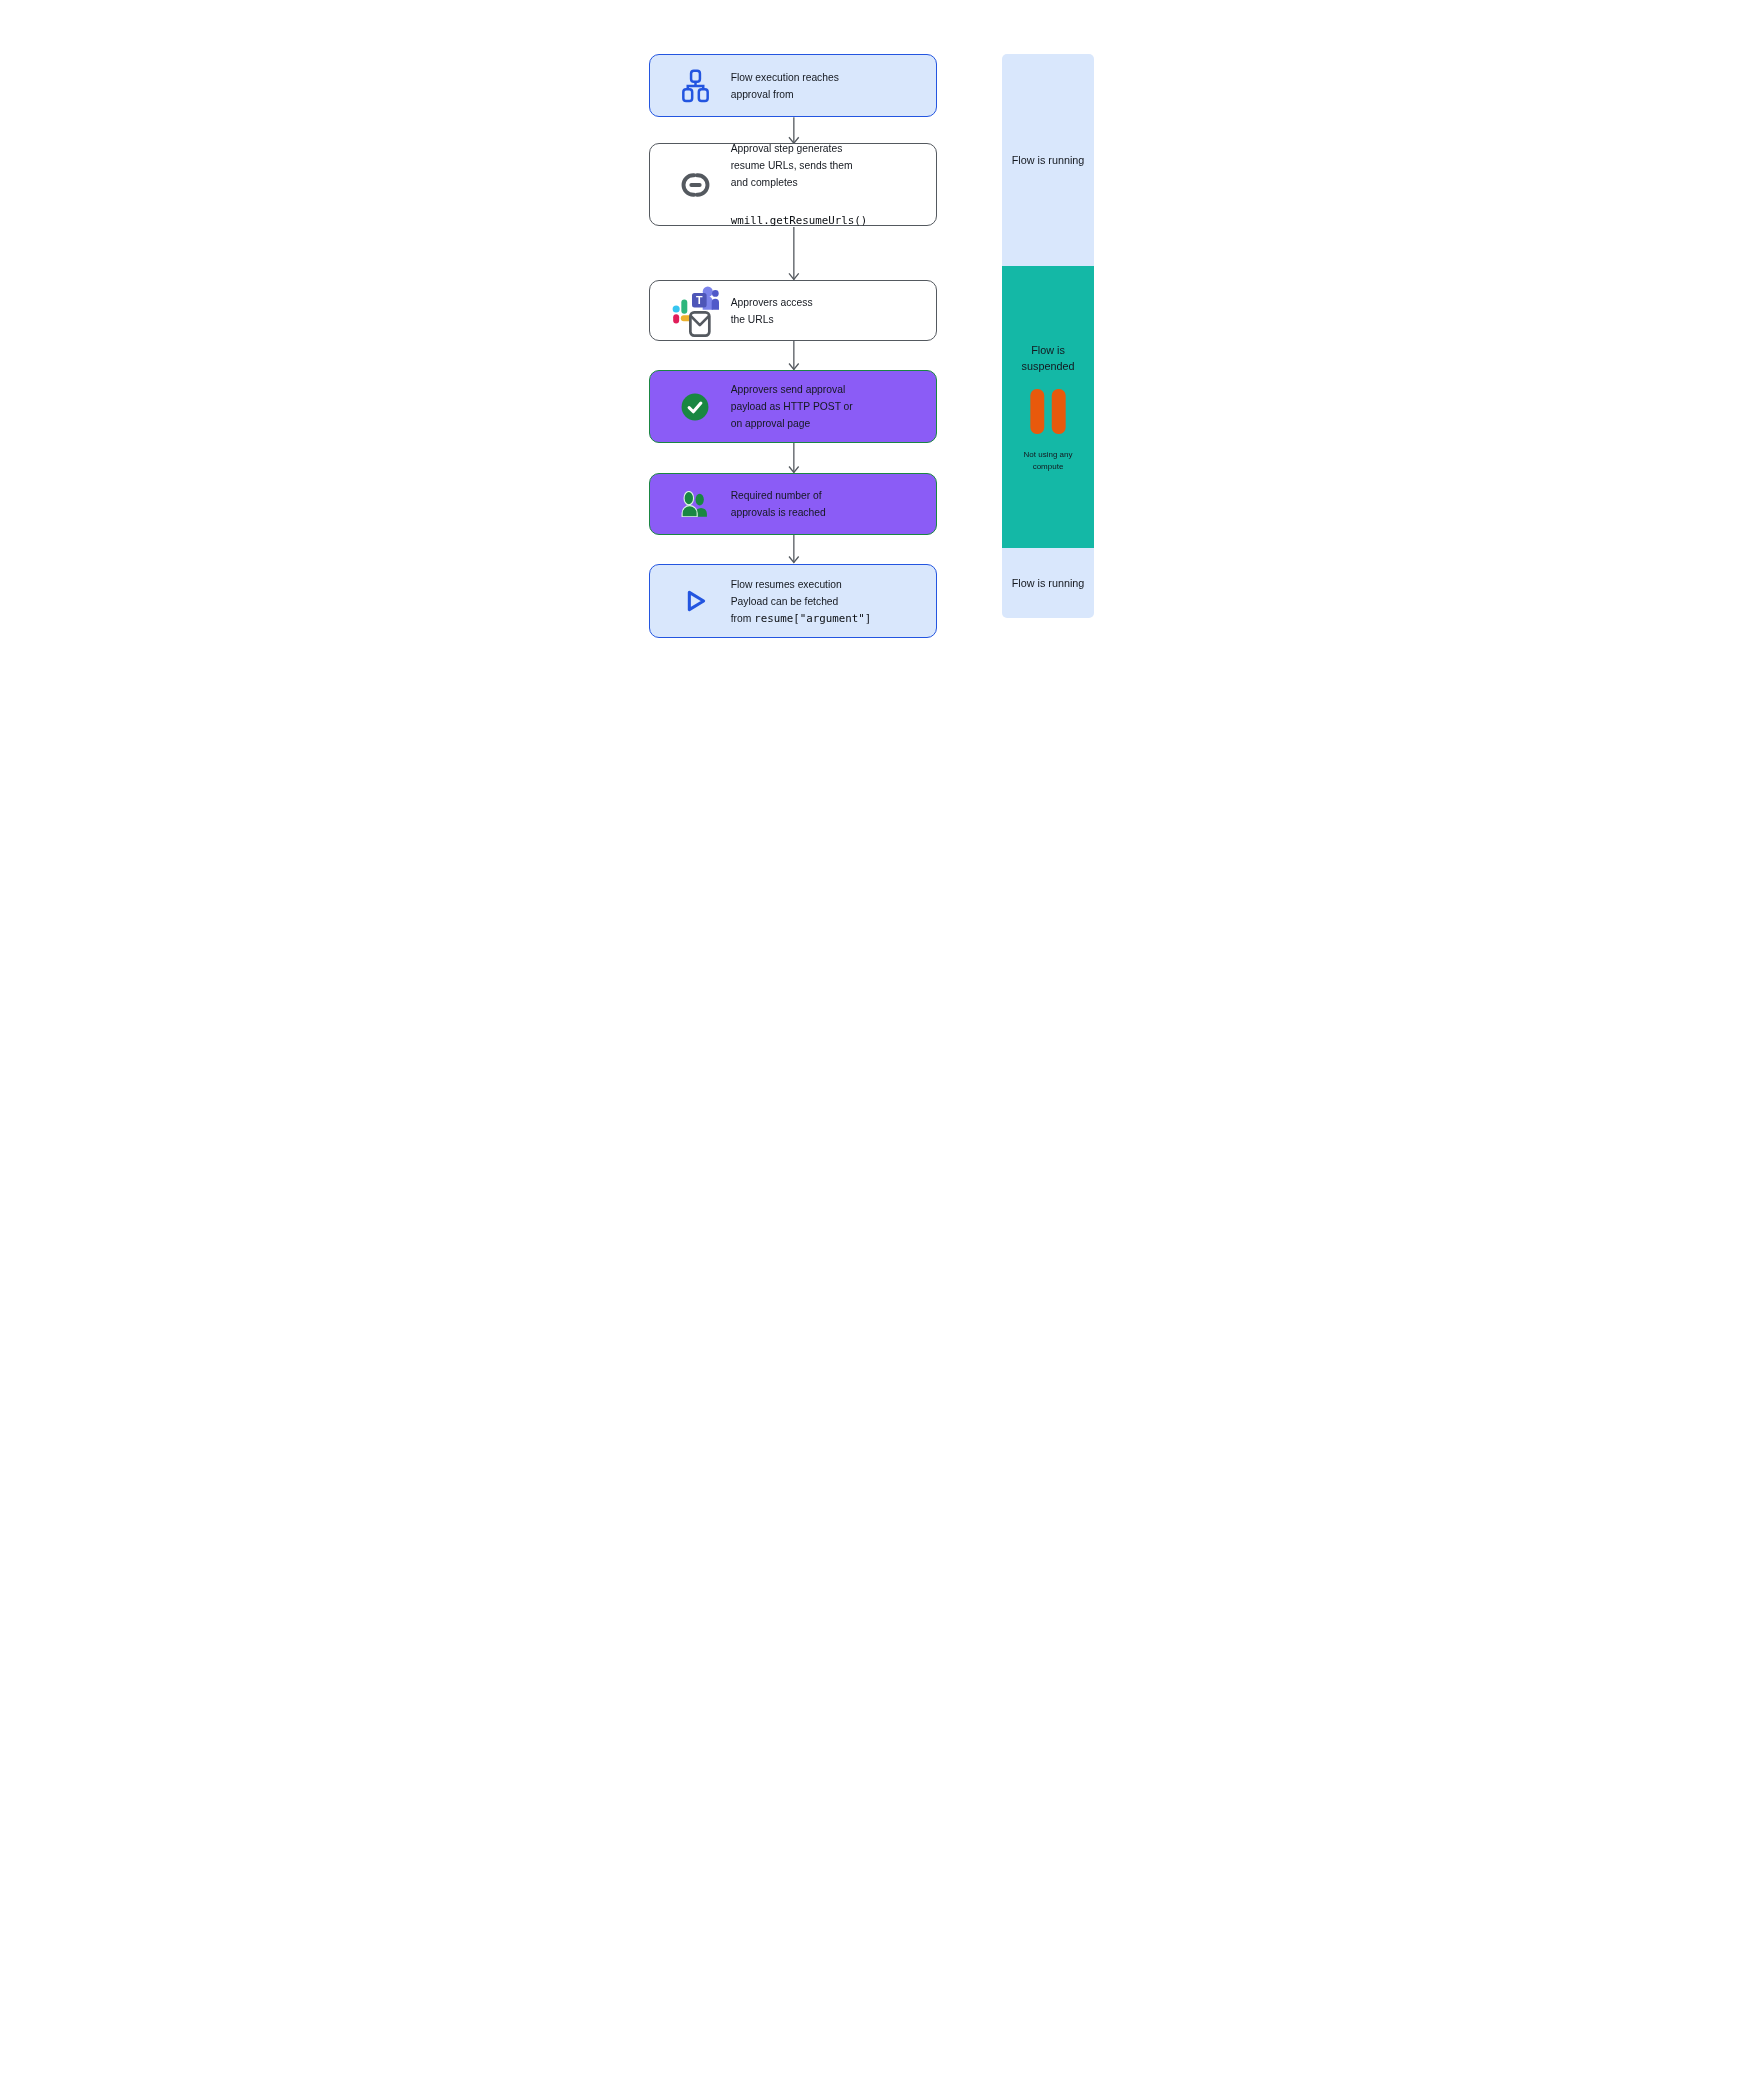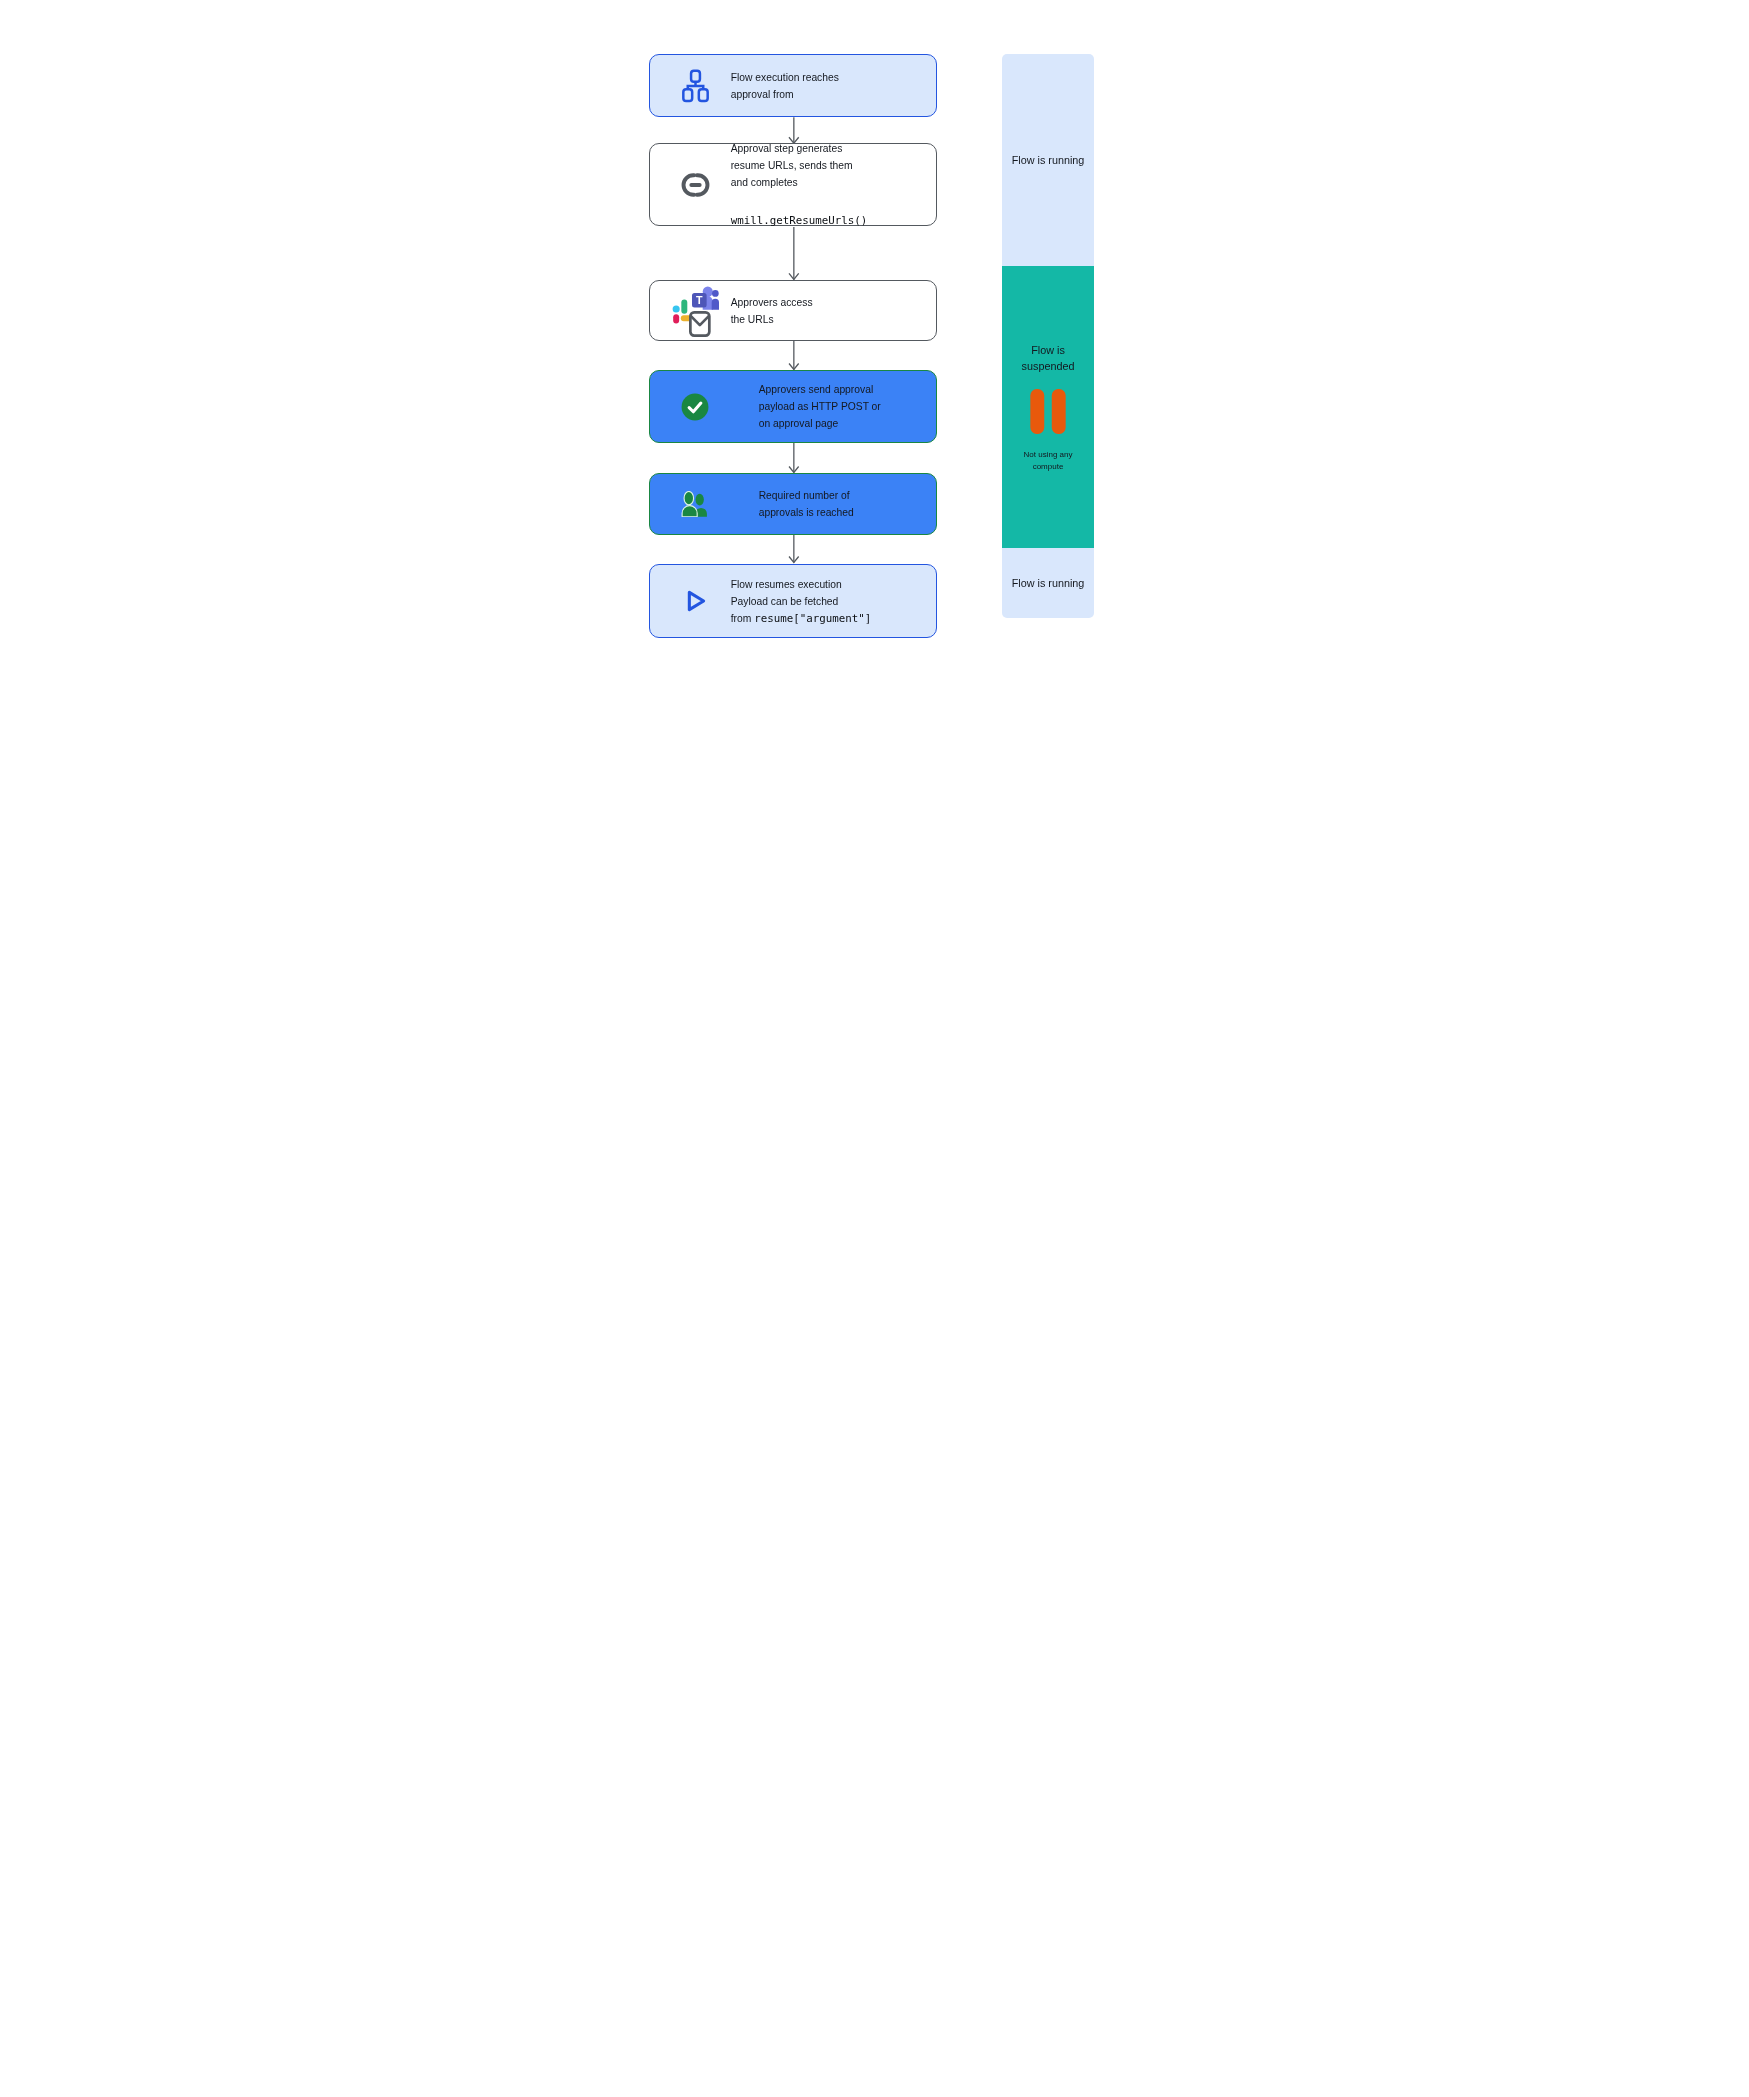--- a/index.html
+++ b/index.html
@@ -5,21 +5,21 @@
   html,body{margin:0;padding:0;background:#ffffff;}
   body{font-family:"Liberation Sans",sans-serif;color:#14181f;}
   .canvas{position:relative;width:583px;height:699px;background:#ffffff;margin:0 auto;}
 
   
   .step{position:absolute;left:66px;width:288px;box-sizing:border-box;
         border:1.6px solid;border-radius:10px;display:flex;align-items:center;
         padding:0 8.7px 0 21.7px;}
   .step.blue{background:#d9e7fc;border-color:#2355e0;}
   .step.gray{background:#ffffff;border-color:#54595f;}
-  .step.green{background:#3b82f6;border-color:#1a8742;gap:28px;}
+  .step.green{background:#8b5cf6;border-color:#1a8742;}
 
   .icon-wrap{flex:0 0 47px;width:47px;display:flex;justify-content:center;align-items:center;}
   .step-text{margin-left:12px;font-size:10.3px;line-height:17px;color:#14181f;}
   .code-block{font-family:"DejaVu Sans Mono","Liberation Mono",monospace;font-size:10.8px;margin-top:21px;color:#0c0f13;}
   .code-inline{font-family:"DejaVu Sans Mono","Liberation Mono",monospace;font-size:10.8px;color:#0c0f13;}
 
   
   .cluster{position:relative;width:47px;height:50px;}
   .cluster .teams{position:absolute;right:0;top:0;}
   .cluster .slack{position:absolute;left:0;top:13px;}

